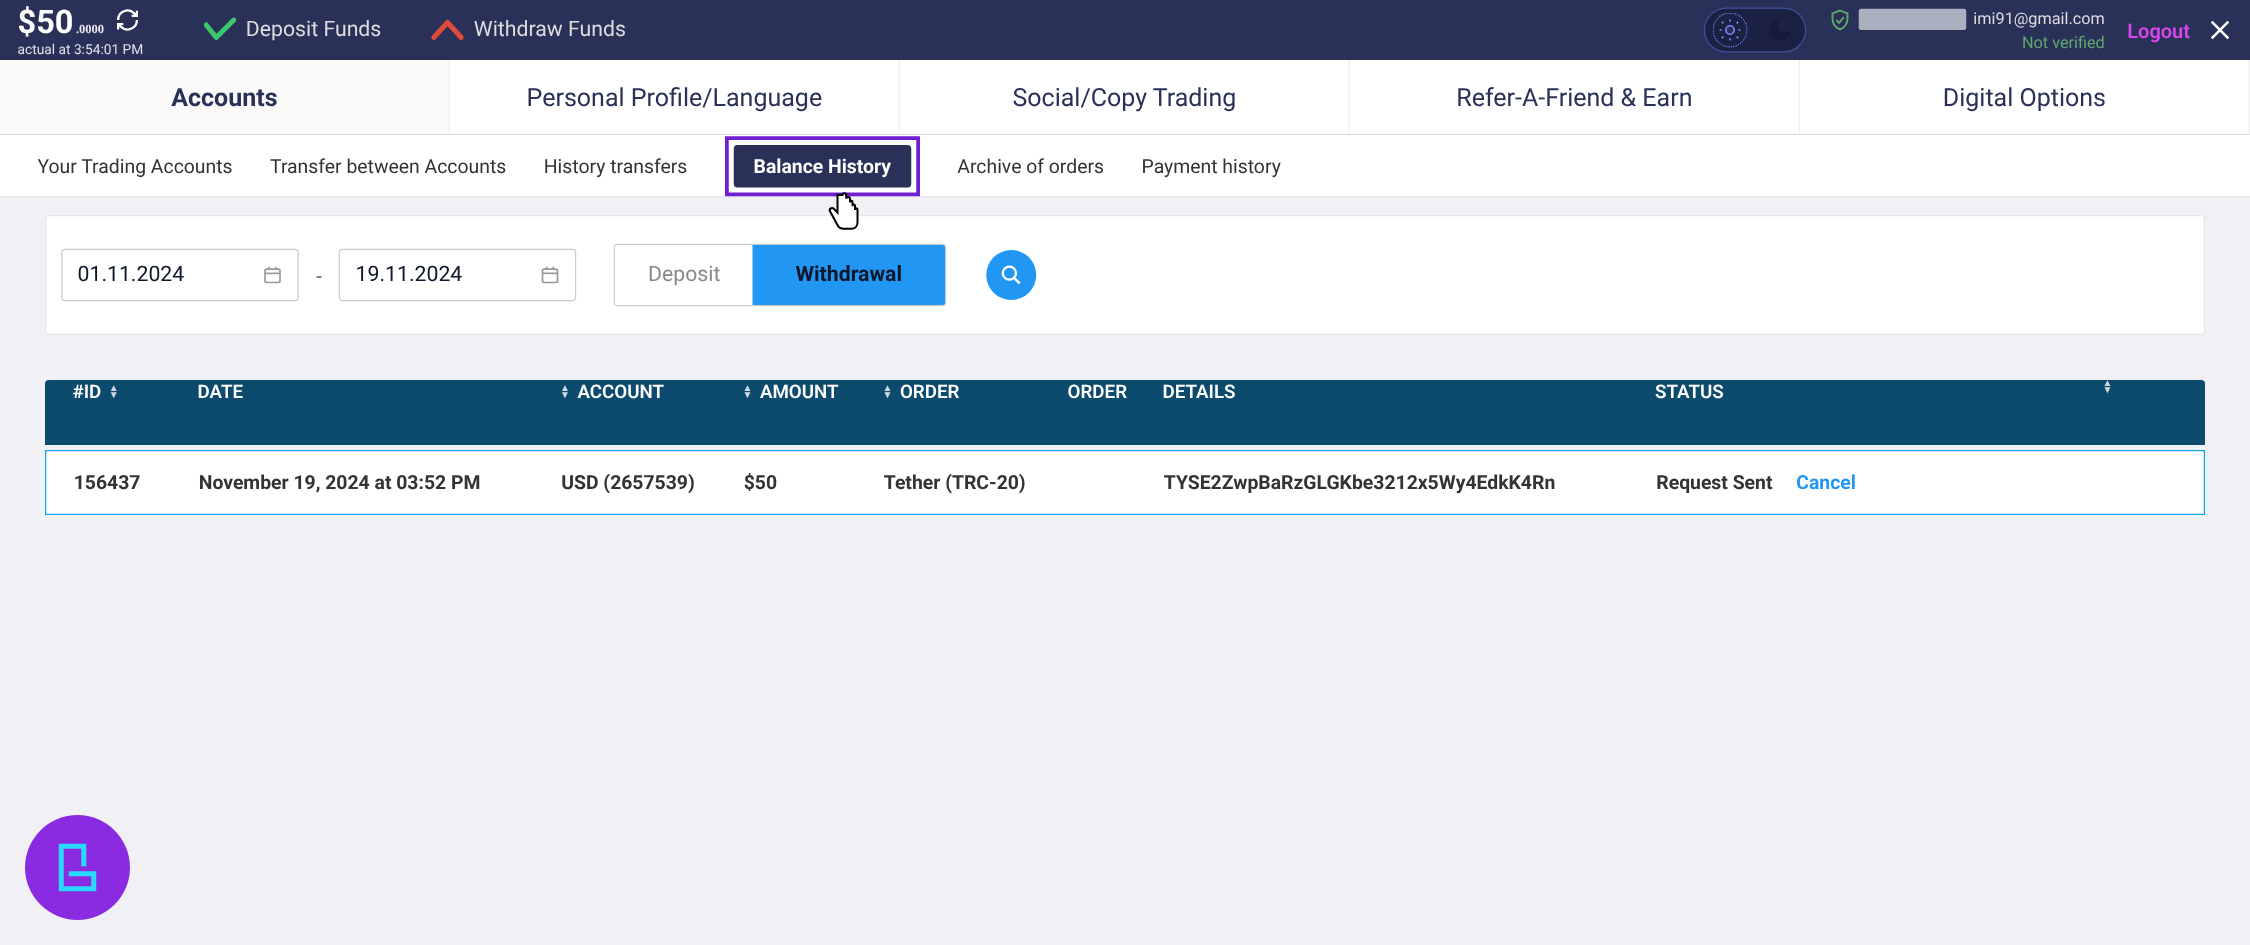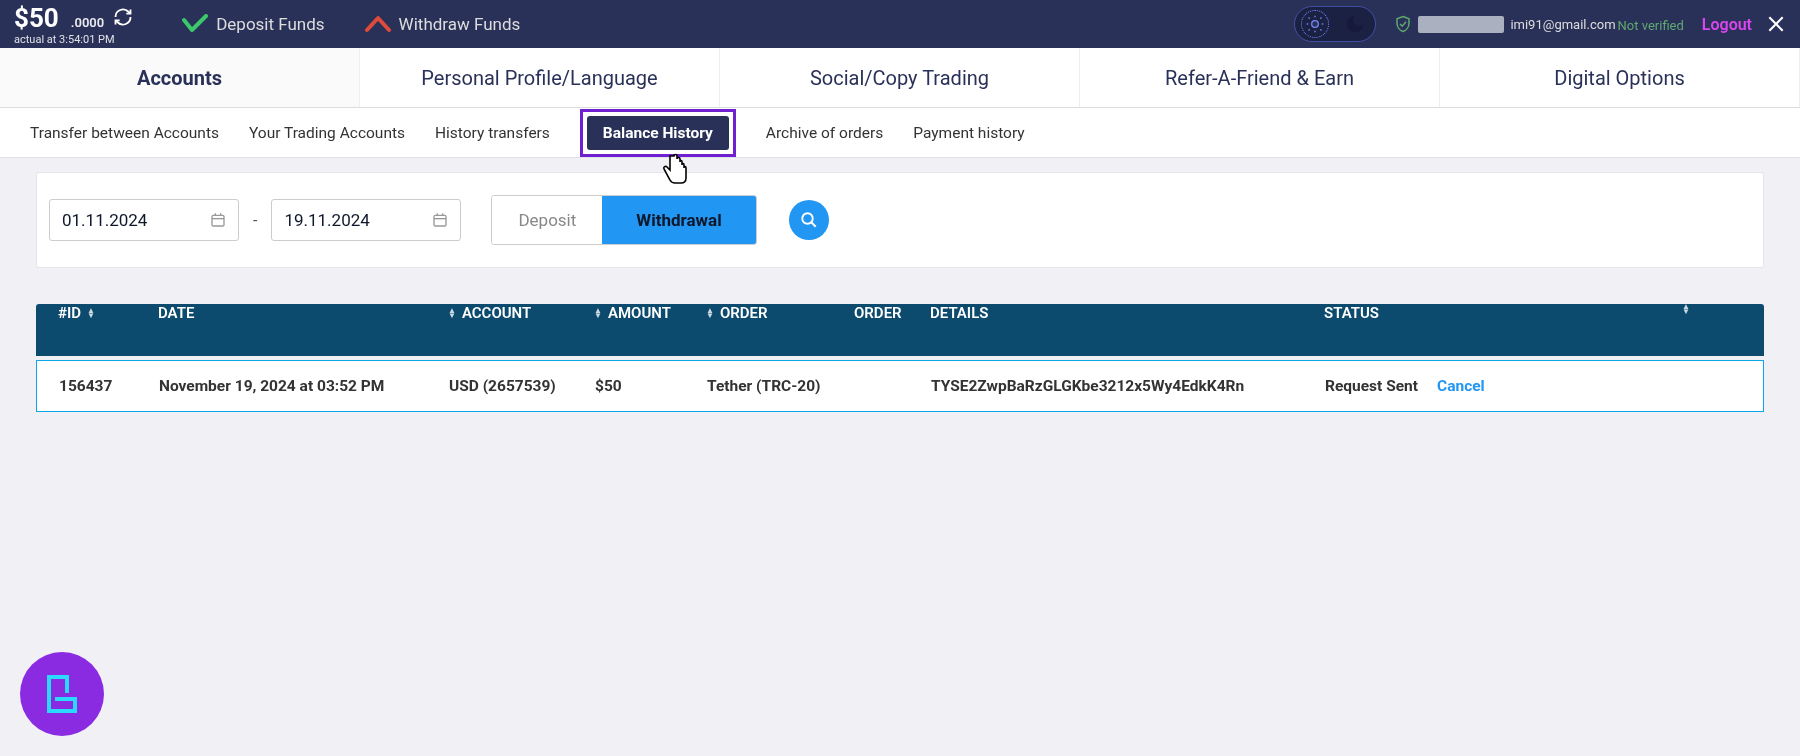--- a/index.html
+++ b/index.html
@@ -4,34 +4,34 @@
 <style>
 * { margin: 0; padding: 0; box-sizing: border-box; }
 body { font-family: -apple-system, BlinkMacSystemFont, "Segoe UI", Roboto, Arial, sans-serif; width: 1800px; height: 756px; background: #f0f0f5; overflow: hidden; }
 
 
 .top-bar { height: 48px; background: #2a3158; display: flex; align-items: center; padding: 0 14px; color: #fff; }
 .balance-block { display: flex; flex-direction: column; justify-content: center; margin-right: 8px; }
 .balance-main { display: flex; align-items: baseline; }
 .balance-currency { font-size: 26px; font-weight: 700; }
 .balance-int { font-size: 26px; font-weight: 700; }
-.balance-dec { font-size: 13px; font-weight: 600; margin-left: 12px; opacity: 0.9; }
+.balance-dec { font-size: 10px; font-weight: 600; margin-left: 2px; opacity: 0.9; font-family: Liberation Serif, serif; }
 .refresh-icon { width: 22px; height: 22px; margin-left: 8px; display: flex; align-items: center; justify-content: center; cursor: pointer; }
 .balance-sub { font-size: 11px; opacity: 0.85; }
 
 .fund-item { display: flex; align-items: center; gap: 8px; margin-left: 40px; cursor: pointer; }
 .fund-item span.label { font-size: 17px; color: #ddd; }
 
 .spacer { flex: 1; }
 
 .theme-toggle { width: 82px; height: 36px; background: #1b2142; border: 1px solid #4050a0; border-radius: 20px; display: flex; align-items: center; justify-content: space-around; cursor: pointer; margin-right: 18px; }
 .theme-circle { width: 28px; height: 28px; border-radius: 50%; display: flex; align-items: center; justify-content: center; }
 .theme-circle.active { border: 1px dotted #7a8aff; }
 
-.user-block { display: flex; flex-direction: row; align-items: flex-end; gap: 2px; margin-right: 18px; }
+.user-block { display: flex; flex-direction: column; align-items: flex-end; gap: 2px; margin-right: 18px; }
 .verify-row { display: flex; align-items: center; gap: 6px; }
 .user-email { font-size: 13px; background: #aab0c0; color: #2a3158; padding: 1px 6px; border-radius: 2px; }
 .user-email-suffix { font-size: 13px; color: #ddd; }
 .not-verified { font-size: 13px; color: #5fa86f; }
 .shield-icon { width: 18px; height: 18px; }
 .logout { font-size: 16px; font-weight: 600; color: #d946ef; cursor: pointer; margin-right: 14px; }
 .close-x { width: 20px; height: 20px; cursor: pointer; }
 
 
 .main-tabs { height: 60px; background: #fff; display: flex; border-bottom: 1px solid #ddd; }
@@ -171,22 +171,22 @@
 
 <div class="main-tabs">
   <div class="main-tab active">Accounts</div>
   <div class="main-tab">Personal Profile/Language</div>
   <div class="main-tab">Social/Copy Trading</div>
   <div class="main-tab">Refer-A-Friend &amp; Earn</div>
   <div class="main-tab">Digital Options</div>
 </div>
 
 <div class="sub-tabs">
+  <div class="sub-tab">Your Trading Accounts</div>
   <div class="sub-tab">Transfer between Accounts</div>
-  <div class="sub-tab">Your Trading Accounts</div>
   <div class="sub-tab">History transfers</div>
   <div class="sub-tab active-highlight-wrap">
     <span class="sub-tab-inner-active">Balance History</span>
     <span class="cursor-hand">
       <svg width="34" height="40" viewBox="0 0 34 40">
           <path d="M13 6v14l-3-3c-1.5-1.5-4 0-3 2l6 11c1 2 3 3 5 3h6c3 0 5-2 5-5v-10c0-2-2-2-2 0v-3c0-2-2-2-2 0v-3c0-2-2-2-2 0v-3c0-2-3-2-3 0V6c0-2-3-2-3 0z" fill="#fff" stroke="#000" stroke-width="1.6"></path>
         </svg>
     </span>
   </div>
   <div class="sub-tab">Archive of orders</div>

